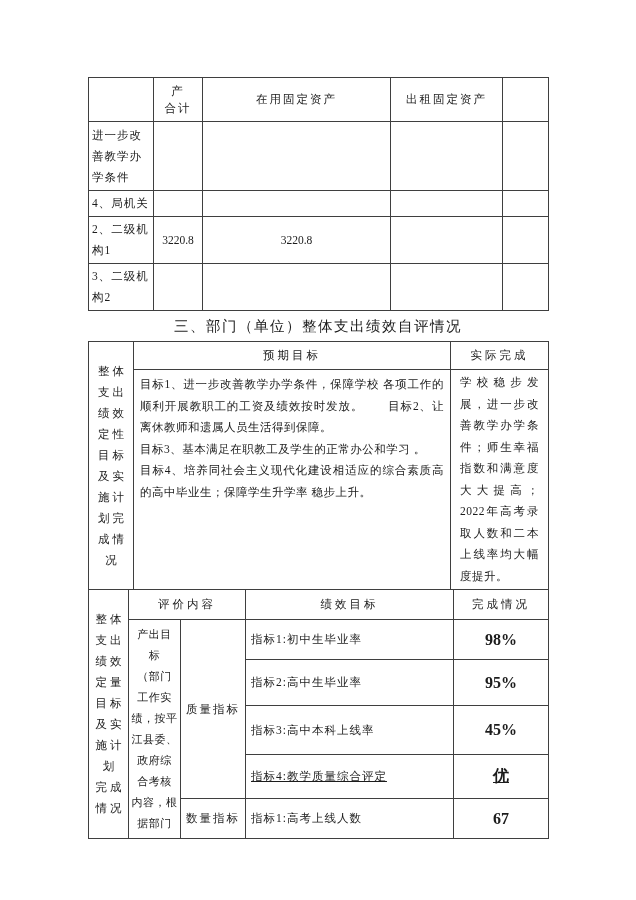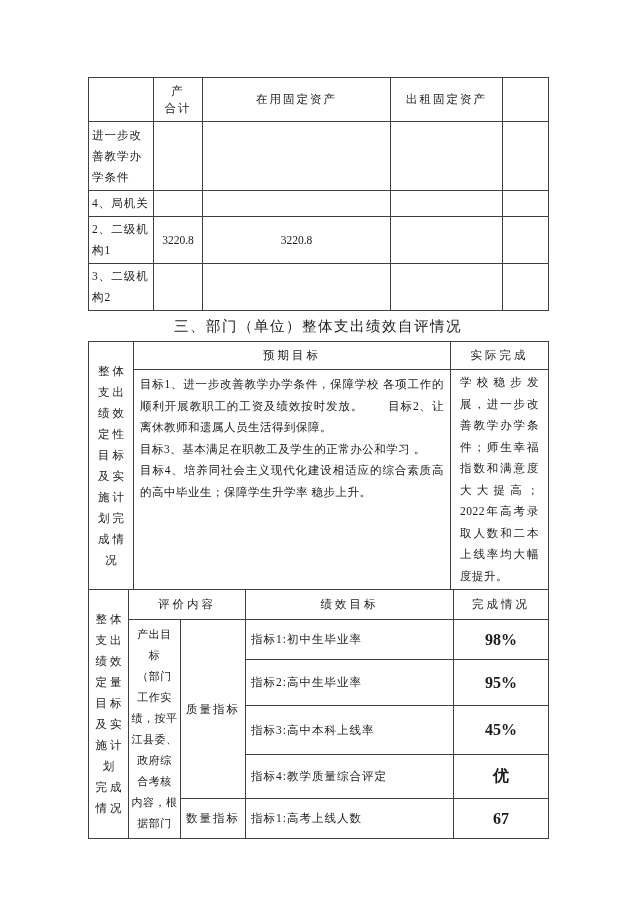--- a/index.html
+++ b/index.html
@@ -71,21 +71,21 @@
     line-height: 21.5px;
     letter-spacing: 0.5px;
   }
 
   
   .t3 { margin-top: -1px; }
   .t3 .hrow td { height: 30px; text-align: center; letter-spacing: 3px; }
   .t3 .ir1 td { height: 40px; }
   .t3 .ir2 td { height: 46px; }
   .t3 .ir3 td { height: 49px; }
-  .t3 .ir4 td { height: 44px; }
+  .t3 .ir4 td { height: 44px; text-decoration: underline; }
   .t3 .ir5 td { height: 40px; }
   .t3 td.outputgoal {
     font-size: 11px;
     line-height: 21px;
     letter-spacing: 0.5px;
     text-align: center;
     padding: 2px 1px;
     margin-top: 20px;
   }
   .t3 td.cat { text-align: center; letter-spacing: 2px; }

